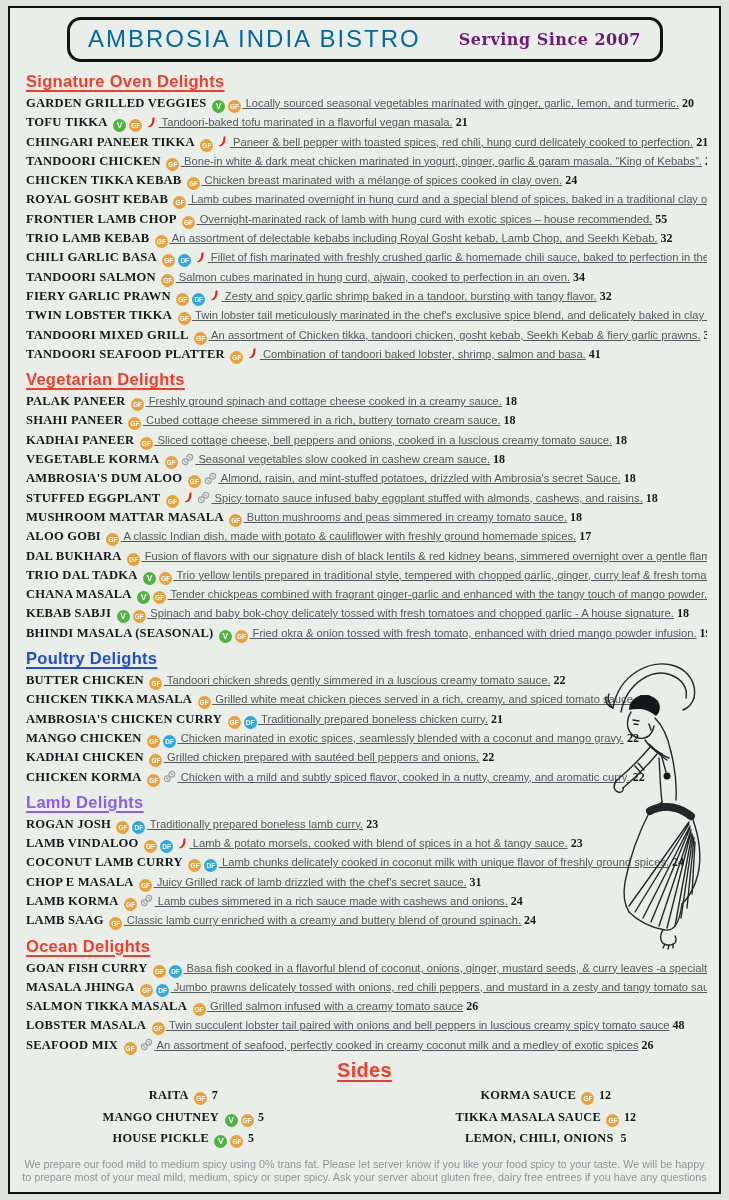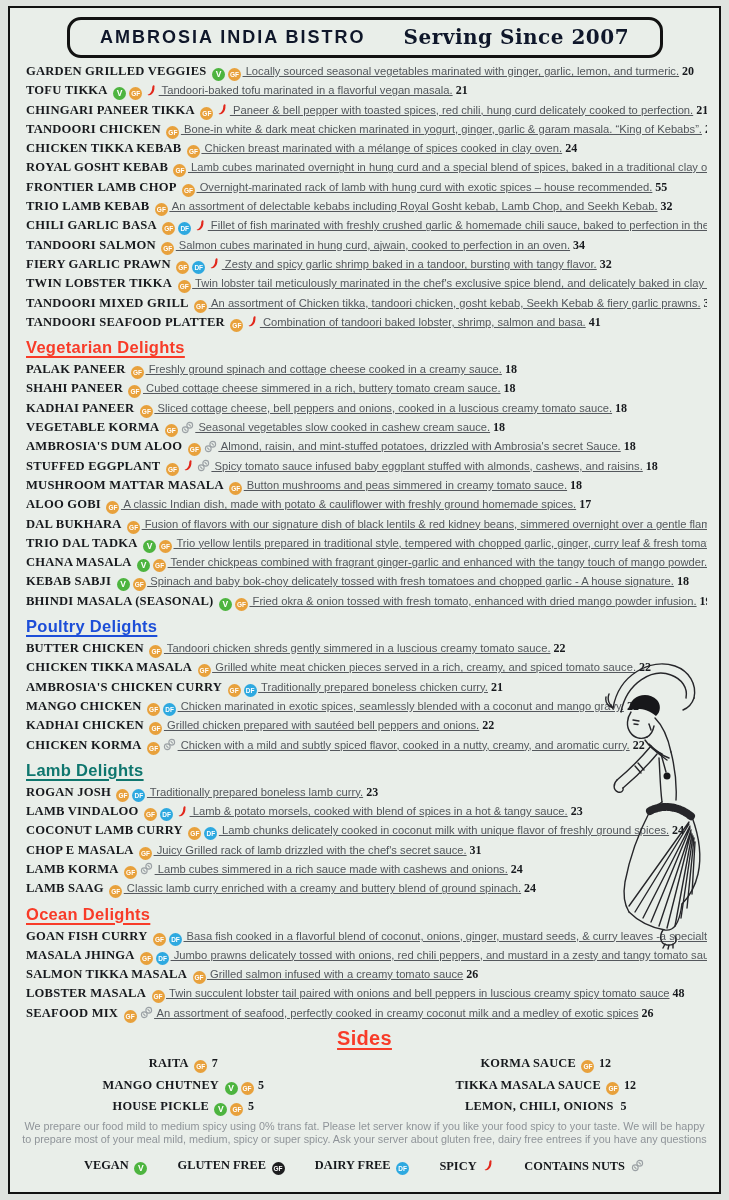--- a/index.html
+++ b/index.html
@@ -14,26 +14,26 @@
     border:2px solid #121212;background:#e9eee9;
     box-sizing:border-box;padding:0 12px;overflow:hidden;
   }
   .header-box{
     margin:9px auto 4px;width:596px;box-sizing:border-box;
     border:3px solid #121212;border-radius:14px;
     display:flex;align-items:center;justify-content:center;gap:38px;
     padding:5px 8px 6px;
   }
   .title{
-    font-family:"Liberation Sans",sans-serif;font-weight:bold;
-    font-size:18px;letter-spacing:2px;color:#0f172a;white-space:nowrap;
+    font-family:"Liberation Sans",sans-serif;font-weight:normal;
+    font-size:24px;letter-spacing:2px;color:#0369a1;white-space:nowrap;
   }
   .tagline{
     font-family:"DejaVu Serif",serif;font-weight:bold;
-    font-size:20px;color:#0f172a;white-space:nowrap;letter-spacing:.5px;
+    font-size:16px;color:#701a75;white-space:nowrap;letter-spacing:.5px;
   }
   .sec-title{
     display:inline-block;
     font-weight:bold;font-size:16.5px;letter-spacing:.3px;
     text-decoration:underline;text-decoration-thickness:2px;text-underline-offset:3px;
     margin:6px 0 3px;padding-left:4px;
   }
   .item{
     white-space:nowrap;overflow:hidden;line-height:19.3px;
     font-size:11.2px;padding-left:4px;
@@ -54,21 +54,21 @@
     vertical-align:-2px;margin:0 1.5px;letter-spacing:0;
   }
   .badge.v{font-size:8.5px;}
   .icon-svg{vertical-align:-2.5px;margin:0 1.5px;}
   .sides-title-row{text-align:center;margin-top:2px;}
   .sides-title-row .sec-title{margin:2px 0 2px;font-size:20px;padding-left:0;}
   .sides-grid{display:grid;grid-template-columns:1fr 1fr;column-gap:40px;}
   .side-item{text-align:center;line-height:20.6px;white-space:nowrap;}
   .side-item .name{font-size:12.4px;}
   .disclaimer{
-    margin-top:3px;text-align:center;color:#8f9499;
+    margin-top:9px;text-align:center;color:#8f9499;
     font-size:10.8px;line-height:13.5px;
   }
   .legend{
     display:flex;justify-content:space-between;align-items:center;
     margin:8px 0 0;padding:0 62px;
   }
   .legend-item{white-space:nowrap;}
   .legend-item .label{
     font-family:"Liberation Serif",serif;font-weight:bold;
     font-size:12.4px;color:#17191d;margin-right:4px;
@@ -80,20 +80,21 @@
 
 <div class="page">
 
   <div class="header-box">
     <span class="title">AMBROSIA INDIA BISTRO</span>
     <span class="tagline">Serving Since 2007</span>
   </div>
 
   <div id="menu-sections">
       <div class="section">
+        <div><span class="sec-title" style="color: rgb(248, 59, 40);">Signature Oven Delights</span></div>
         <div class="item"><span class="name">GARDEN GRILLED VEGGIES</span><span class="badge v" style="background: rgb(77, 180, 63);">V</span><span class="badge" style="background: rgb(232, 161, 60);">GF</span><span class="desc"> Locally sourced seasonal vegetables marinated with ginger, garlic, lemon, and turmeric.</span><span class="price">20</span></div>
         <div class="item"><span class="name">TOFU TIKKA</span><span class="badge v" style="background: rgb(77, 180, 63);">V</span><span class="badge" style="background: rgb(232, 161, 60);">GF</span><span><svg class="icon-svg" width="12" height="13" viewBox="0 0 14 14">
               <path d="M10 1c1 0 1.6 1 1 1.8.2 2.8-.6 6.4-3.2 8.6-1.6 1.4-3.9 1.6-4.8.6 2.9-.9 5.1-3.8 5.4-7.4.06-.8 0-1.6.3-2.4.3-.7.8-1.2 1.3-1.2z" fill="#e2281c"></path>
             </svg></span><span class="desc"> Tandoori-baked tofu marinated in a flavorful vegan masala.</span><span class="price">21</span></div>
         <div class="item"><span class="name">CHINGARI PANEER TIKKA</span><span class="badge" style="background: rgb(232, 161, 60);">GF</span><span><svg class="icon-svg" width="12" height="13" viewBox="0 0 14 14">
               <path d="M10 1c1 0 1.6 1 1 1.8.2 2.8-.6 6.4-3.2 8.6-1.6 1.4-3.9 1.6-4.8.6 2.9-.9 5.1-3.8 5.4-7.4.06-.8 0-1.6.3-2.4.3-.7.8-1.2 1.3-1.2z" fill="#e2281c"></path>
             </svg></span><span class="desc"> Paneer &amp; bell pepper with toasted spices, red chili, hung curd delicately cooked to perfection.</span><span class="price">21</span></div>
         <div class="item"><span class="name">TANDOORI CHICKEN</span><span class="badge" style="background: rgb(232, 161, 60);">GF</span><span class="desc"> Bone-in white &amp; dark meat chicken marinated in yogurt, ginger, garlic &amp; garam masala. “King of Kebabs”.</span><span class="price">24</span></div>
         <div class="item"><span class="name">CHICKEN TIKKA KEBAB</span><span class="badge" style="background: rgb(232, 161, 60);">GF</span><span class="desc"> Chicken breast marinated with a mélange of spices cooked in clay oven.</span><span class="price">24</span></div>
         <div class="item"><span class="name">ROYAL GOSHT KEBAB</span><span class="badge" style="background: rgb(232, 161, 60);">GF</span><span class="desc"> Lamb cubes marinated overnight in hung curd and a special blend of spices, baked in a traditional clay oven.</span></div>
@@ -149,21 +150,21 @@
         <div class="item"><span class="name">AMBROSIA'S CHICKEN CURRY</span><span class="badge" style="background: rgb(232, 161, 60);">GF</span><span class="badge" style="background: rgb(46, 169, 224);">DF</span><span class="desc"> Traditionally prepared boneless chicken curry.</span><span class="price">21</span></div>
         <div class="item"><span class="name">MANGO CHICKEN</span><span class="badge" style="background: rgb(232, 161, 60);">GF</span><span class="badge" style="background: rgb(46, 169, 224);">DF</span><span class="desc"> Chicken marinated in exotic spices, seamlessly blended with a coconut and mango gravy.</span><span class="price">22</span></div>
         <div class="item"><span class="name">KADHAI CHICKEN</span><span class="badge" style="background: rgb(232, 161, 60);">GF</span><span class="desc"> Grilled chicken prepared with sautéed bell peppers and onions.</span><span class="price">22</span></div>
         <div class="item"><span class="name">CHICKEN KORMA</span><span class="badge" style="background: rgb(232, 161, 60);">GF</span><span><svg class="icon-svg" width="13" height="13" viewBox="0 0 14 14" fill="none" stroke="#9aa0a4" stroke-width="1.2">
               <circle cx="4.6" cy="9.4" r="3.1"></circle>
               <circle cx="9.4" cy="4.6" r="3.1"></circle>
               <path d="M3.4 8.2l2.4 2.4M8.2 3.4l2.4 2.4"></path>
             </svg></span><span class="desc"> Chicken with a mild and subtly spiced flavor, cooked in a nutty, creamy, and aromatic curry.</span><span class="price">22</span></div>
       </div>
       <div class="section">
-        <div><span class="sec-title" style="color: #0f766e; text-align: right;">Lamb Delights</span></div>
+        <div><span class="sec-title" style="color: #8b5cf6; text-align: right;">Lamb Delights</span></div>
         <div class="item"><span class="name">ROGAN JOSH</span><span class="badge" style="background: rgb(232, 161, 60);">GF</span><span class="badge" style="background: rgb(46, 169, 224);">DF</span><span class="desc"> Traditionally prepared boneless lamb curry.</span><span class="price">23</span></div>
         <div class="item"><span class="name">LAMB VINDALOO</span><span class="badge" style="background: rgb(232, 161, 60);">GF</span><span class="badge" style="background: rgb(46, 169, 224);">DF</span><span><svg class="icon-svg" width="12" height="13" viewBox="0 0 14 14">
               <path d="M10 1c1 0 1.6 1 1 1.8.2 2.8-.6 6.4-3.2 8.6-1.6 1.4-3.9 1.6-4.8.6 2.9-.9 5.1-3.8 5.4-7.4.06-.8 0-1.6.3-2.4.3-.7.8-1.2 1.3-1.2z" fill="#e2281c"></path>
             </svg></span><span class="desc"> Lamb &amp; potato morsels, cooked with blend of spices in a hot &amp; tangy sauce.</span><span class="price">23</span></div>
         <div class="item"><span class="name">COCONUT LAMB CURRY</span><span class="badge" style="background: rgb(232, 161, 60);">GF</span><span class="badge" style="background: rgb(46, 169, 224);">DF</span><span class="desc"> Lamb chunks delicately cooked in coconut milk with unique flavor of freshly ground spices.</span><span class="price">24</span></div>
         <div class="item"><span class="name">CHOP E MASALA</span><span class="badge" style="background: rgb(232, 161, 60);">GF</span><span class="desc"> Juicy Grilled rack of lamb drizzled with the chef's secret sauce.</span><span class="price">31</span></div>
         <div class="item"><span class="name">LAMB KORMA</span><span class="badge" style="background: rgb(232, 161, 60);">GF</span><span><svg class="icon-svg" width="13" height="13" viewBox="0 0 14 14" fill="none" stroke="#9aa0a4" stroke-width="1.2">
               <circle cx="4.6" cy="9.4" r="3.1"></circle>
               <circle cx="9.4" cy="4.6" r="3.1"></circle>
               <path d="M3.4 8.2l2.4 2.4M8.2 3.4l2.4 2.4"></path>

